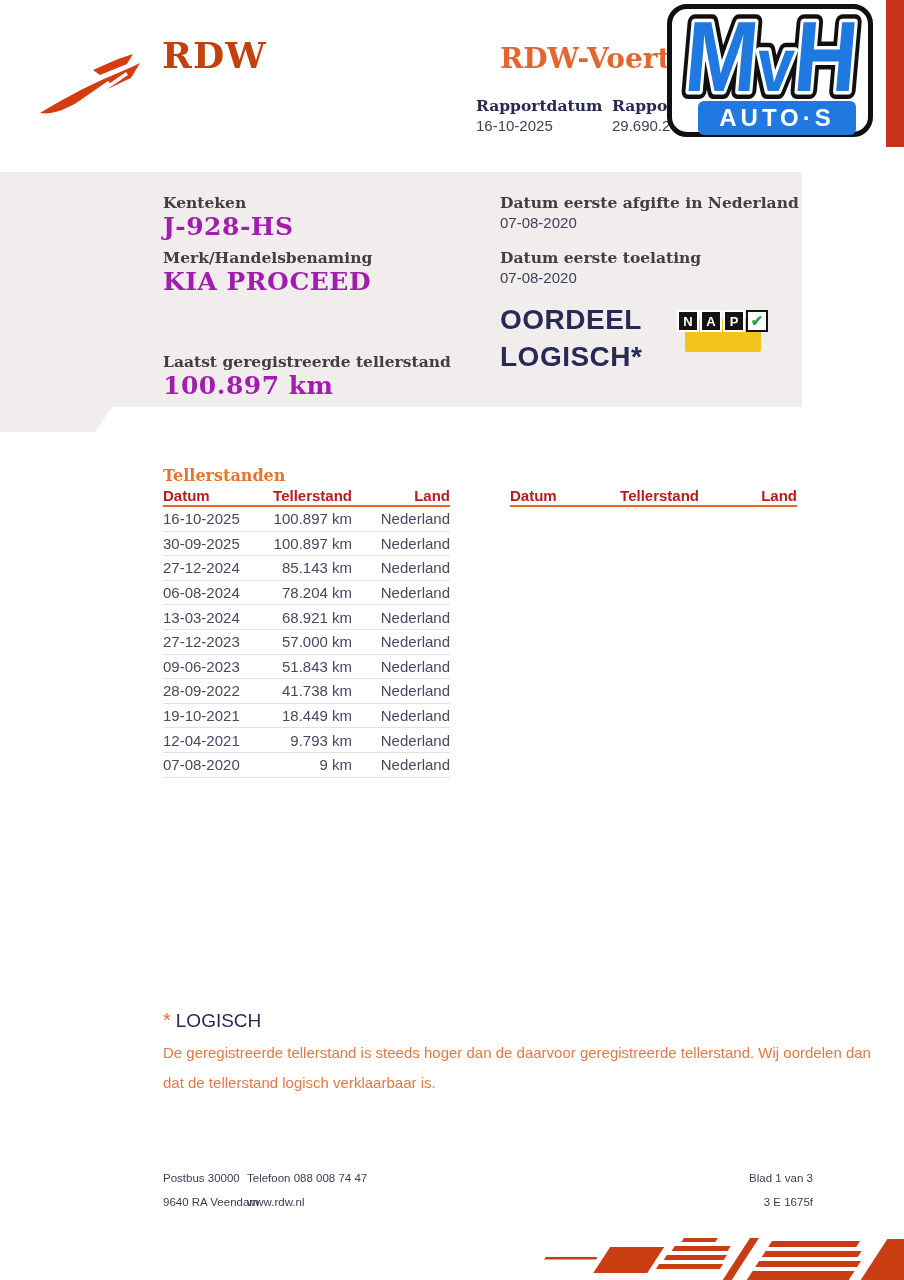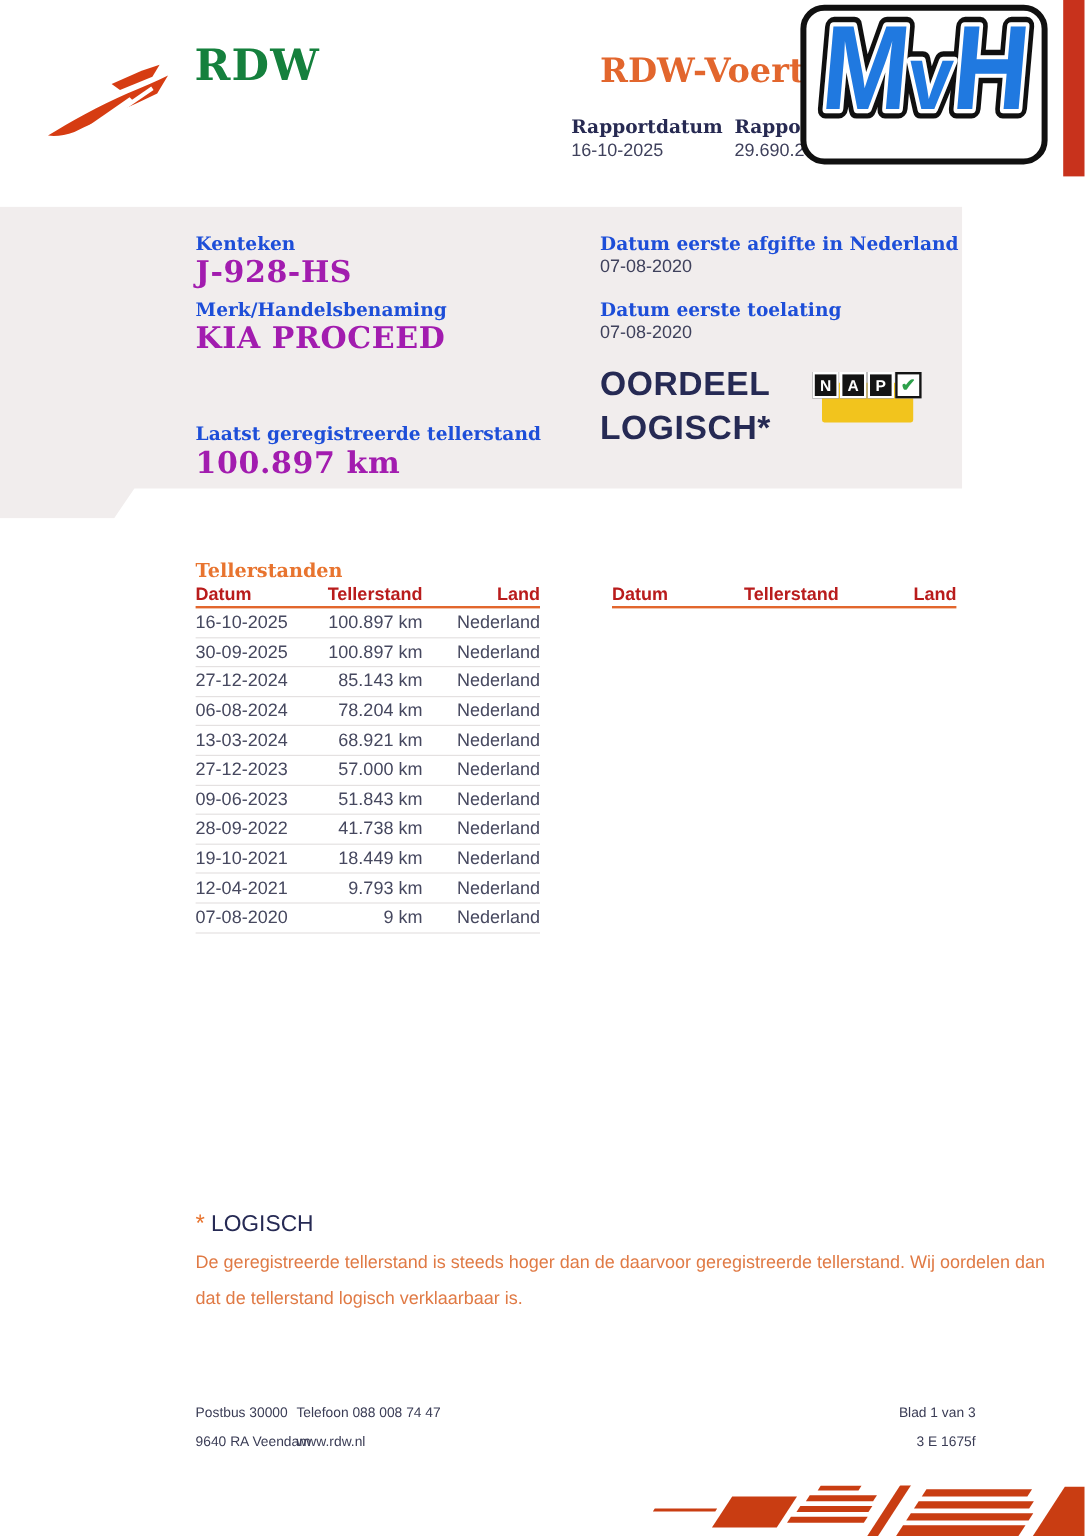--- a/index.html
+++ b/index.html
@@ -5,21 +5,21 @@
   html,body{margin:0;padding:0;background:#ffffff;}
   .page{position:relative;width:904px;height:1280px;background:#ffffff;overflow:hidden;
         font-family:"Liberation Sans",sans-serif;}
 
   
   .corner-bar{position:absolute;left:886px;top:0;width:18px;height:147px;background:#c8321c;}
 
   
   .feather{position:absolute;left:38px;top:50px;width:105px;height:70px;}
   .rdw-text{position:absolute;left:162px;top:34px;font-family:"DejaVu Serif",serif;
-            font-weight:bold;font-size:36px;color:#15803d;letter-spacing:1px;}
+            font-weight:bold;font-size:36px;color:#c2410c;letter-spacing:1px;}
 
   
   .report-title{position:absolute;left:500px;top:42px;font-family:"DejaVu Serif",serif;
                 font-weight:bold;font-size:28px;color:#e2662d;white-space:nowrap;}
   .hdr-label{position:absolute;top:96px;font-family:"DejaVu Serif",serif;font-weight:bold;
              font-size:15.5px;color:#272a52;white-space:nowrap;}
   .hdr-value{position:absolute;top:117px;font-size:15px;color:#3f415c;white-space:nowrap;}
   .col-a{left:476px;} .col-b{left:612px;}
 
   
@@ -28,21 +28,21 @@
   .badge-mvh{position:absolute;left:4px;top:-2px;width:190px;height:100px;overflow:visible;}
   .badge-bar{position:absolute;left:26px;right:12px;top:92px;height:34px;background:#2079e0;
              border-radius:6px;display:flex;align-items:center;justify-content:center;}
   .badge-caption{color:#ffffff;font-weight:bold;font-size:24px;letter-spacing:4px;
                  font-family:"Liberation Sans",sans-serif;}
 
   
   .panel{position:absolute;left:0;top:172px;width:802px;height:260px;background:#f1eded;
          clip-path:polygon(0 0,100% 0,100% 235px,112px 235px,95px 260px,0 260px);}
   .lab{position:absolute;font-family:"DejaVu Serif",serif;font-weight:bold;font-size:15.5px;
-       color:#1d4ed8;white-space:nowrap;}
+       color:#404040;white-space:nowrap;}
   .big-val{position:absolute;font-family:"DejaVu Serif",serif;font-size:25px;color:#a21caf;
            white-space:nowrap;letter-spacing:0.5px;font-weight:bold;}
   .sm-val{position:absolute;font-size:15px;color:#3f415c;white-space:nowrap;}
   .oordeel{position:absolute;left:500px;top:301px;font-weight:bold;font-size:28px;
            line-height:37px;color:#262a54;letter-spacing:0.5px;}
 
   
   .nap{position:absolute;left:677px;top:310px;width:86px;height:44px;}
   .nap-yellow{position:absolute;left:8px;top:9px;width:76px;height:33px;background:#f2c41d;border-radius:2px;}
   .nap-tiles{position:absolute;left:0;top:0;display:flex;gap:1px;}
@@ -98,20 +98,23 @@
   <div class="hdr-value col-b">29.690.268</div>
 
   <div class="badge">
     <svg class="badge-mvh" viewBox="0 0 190 100">
       <g font-family="Liberation Sans, sans-serif" font-weight="bold" transform="skewX(-5)" text-anchor="middle">
         <text x="100" y="84" font-size="100" textLength="172" lengthAdjust="spacingAndGlyphs" fill="#101010" stroke="#101010" stroke-width="16" stroke-linejoin="round"><tspan>M</tspan><tspan font-size="76">v</tspan><tspan>H</tspan></text>
         <text x="100" y="84" font-size="100" textLength="172" lengthAdjust="spacingAndGlyphs" fill="#ffffff" stroke="#ffffff" stroke-width="7" stroke-linejoin="round"><tspan>M</tspan><tspan font-size="76">v</tspan><tspan>H</tspan></text>
         <text x="100" y="84" font-size="100" textLength="172" lengthAdjust="spacingAndGlyphs" fill="#2079e0"><tspan>M</tspan><tspan font-size="76">v</tspan><tspan>H</tspan></text>
       </g>
     </svg>
+    <div class="badge-bar">
+      <span class="badge-caption">AUTO·S</span>
+    </div>
   </div>
 
   <div class="panel"></div>
 
   <div class="lab" style="left:163px;top:193px;">Kenteken</div>
   <div class="big-val" style="left:163px;top:212px;">J-928-HS</div>
 
   <div class="lab" style="left:163px;top:248px;">Merk/Handelsbenaming</div>
   <div class="big-val" style="left:163px;top:267px;">KIA PROCEED</div>
 

